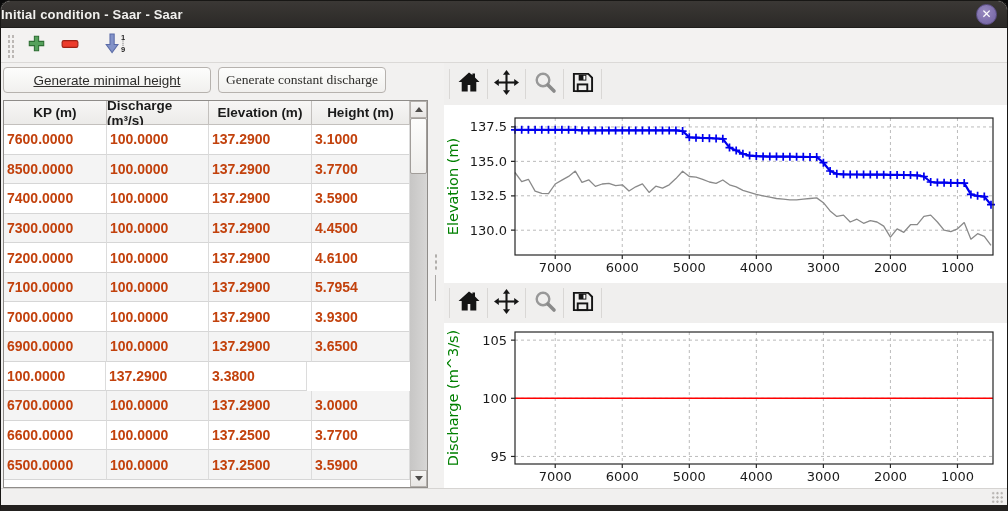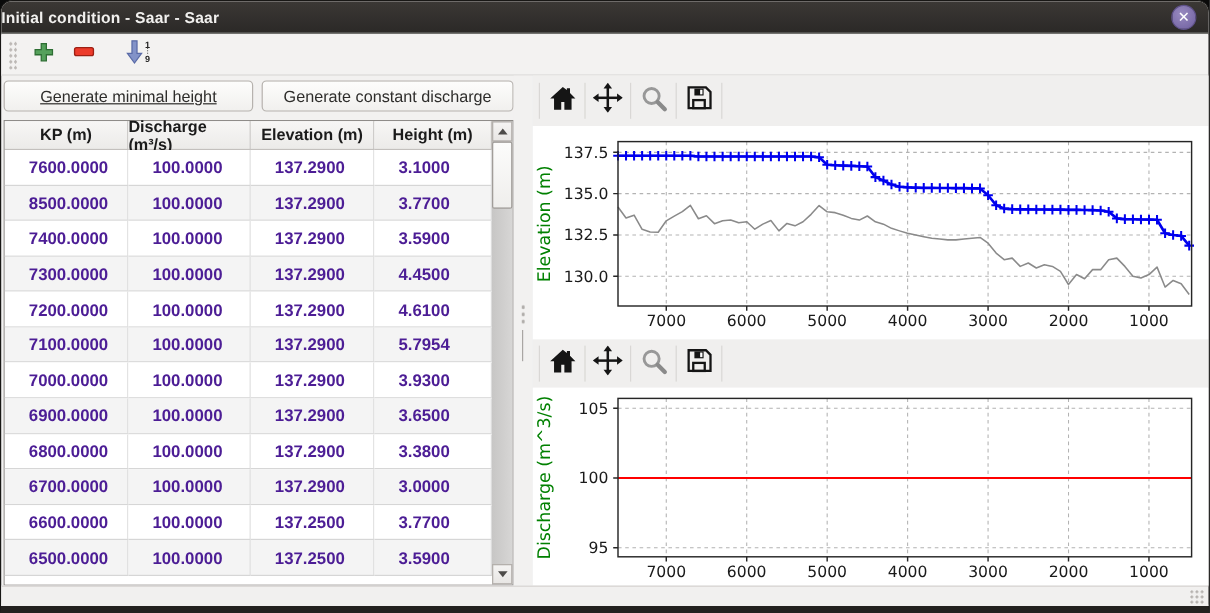--- a/index.html
+++ b/index.html
@@ -22,31 +22,31 @@
     background-image:radial-gradient(#bcb8b5 1px, transparent 1.3px);background-size:4px 5px;}
   .tb-btn{width:26px;height:26px;display:flex;align-items:center;justify-content:center;margin-right:8px;position:relative;}
   .sort-digits{position:absolute;right:-1px;top:1px;display:flex;flex-direction:column;align-items:center;
     font-size:7.5px;line-height:7px;color:#222;font-weight:700;}
   .sort-dots{font-size:6px;line-height:5px;color:#555;}
   
   .gen-btn{position:absolute;top:66px;height:26px;border:1px solid #b6b2ae;border-radius:4px;
     background:linear-gradient(#fdfdfc,#f1f0ee);display:flex;align-items:center;justify-content:center;
     font-size:13.5px;color:#2e2d2b;cursor:pointer;}
   #gen1{left:2px;width:208px;text-decoration:underline;}
-  #gen2{left:217px;width:210px;}
+  #gen2{left:217px;width:168px;font-family:Liberation Serif, serif;}
   
   .table-frame{position:absolute;left:2px;top:99px;width:425px;height:388px;border:1px solid #8f8c89;background:#fff;font-weight:bold;}
   .thead{position:absolute;left:0;top:0;height:24px;display:flex;}
   .th{background:linear-gradient(#f7f6f5,#ecebe9);border-right:1px solid #c3c0bd;border-bottom:1px solid #c3c0bd;
     display:flex;align-items:center;justify-content:center;font-size:13.5px;color:#1b1b1b;}
   .tbody{position:absolute;left:0;top:24px;width:406px;}
   .tr{display:flex;height:29.583px;}
   .tr.alt .td{background:#f4f4f4;}
   .td{background:#fff;border-right:1px solid #dcdcdc;border-bottom:1px solid #d6d6d6;
-    display:flex;align-items:center;padding-left:20px;font-size:14px;color:#4c1d95;}
+    display:flex;align-items:center;padding-left:3px;font-size:14px;color:#c2410c;}
   .c0{width:103px;} .c1{width:102px;} .c2{width:103px;} .c3{width:98px;}
   .sliver{position:absolute;left:0;top:379px;width:406px;height:7px;background:#fff;}
   
   .vscroll{position:absolute;right:0;top:0;width:17px;height:386px;background:linear-gradient(to right,#c7c6c5,#d7d6d5);}
   .sc-btn{position:absolute;left:0;width:17px;height:17px;background:linear-gradient(#f5f4f3,#e8e6e4);
     border:1px solid #b4b0ac;display:flex;align-items:center;justify-content:center;}
   .sc-up{top:0;} .sc-down{bottom:0;}
   .tri-up{width:0;height:0;border-left:4px solid transparent;border-right:4px solid transparent;border-bottom:5px solid #4d4b49;}
   .tri-down{width:0;height:0;border-left:4px solid transparent;border-right:4px solid transparent;border-top:5px solid #4d4b49;}
   .sc-thumb{position:absolute;left:0;top:17px;width:17px;height:56px;background:linear-gradient(#fcfcfb,#efeeec);
@@ -174,21 +174,20 @@
           <div class="td c2">137.2900</div>
           <div class="td c3">3.9300</div>
         </div>
         <div class="tr alt">
           <div class="td c0">6900.0000</div>
           <div class="td c1">100.0000</div>
           <div class="td c2">137.2900</div>
           <div class="td c3">3.6500</div>
         </div>
         <div class="tr">
-          <div class="td c0">6800.0000</div>
           <div class="td c1">100.0000</div>
           <div class="td c2">137.2900</div>
           <div class="td c3">3.3800</div>
         </div>
         <div class="tr alt">
           <div class="td c0">6700.0000</div>
           <div class="td c1">100.0000</div>
           <div class="td c2">137.2900</div>
           <div class="td c3">3.0000</div>
         </div>

